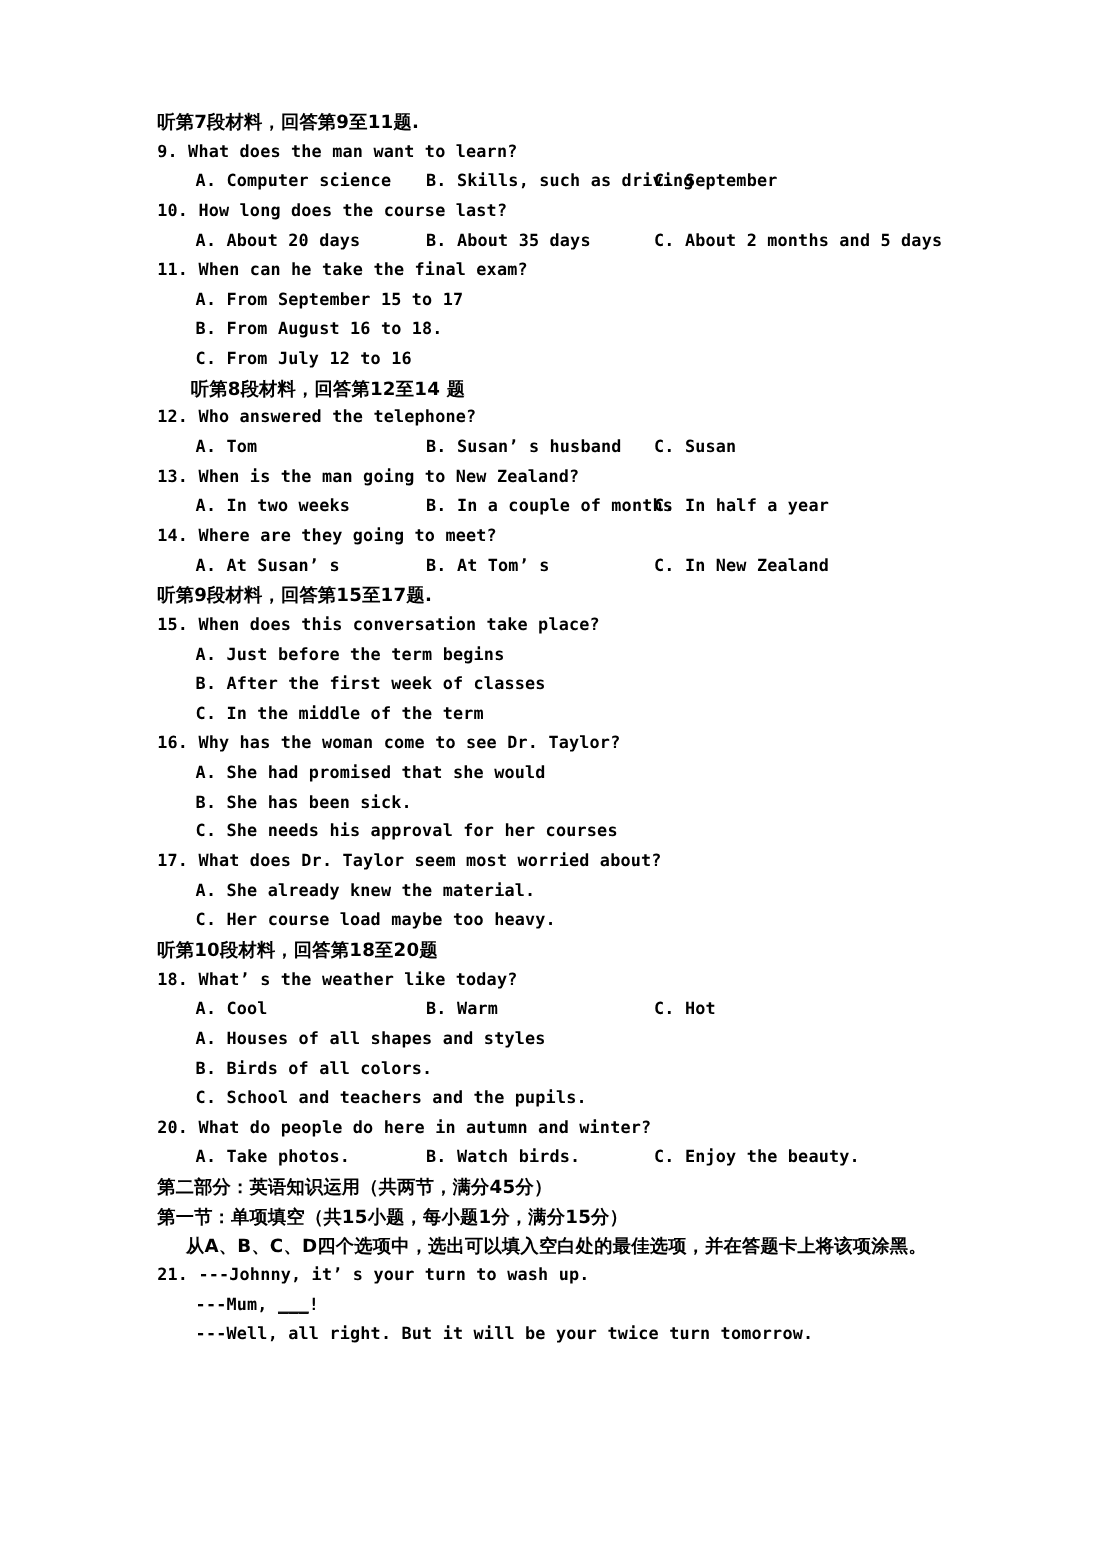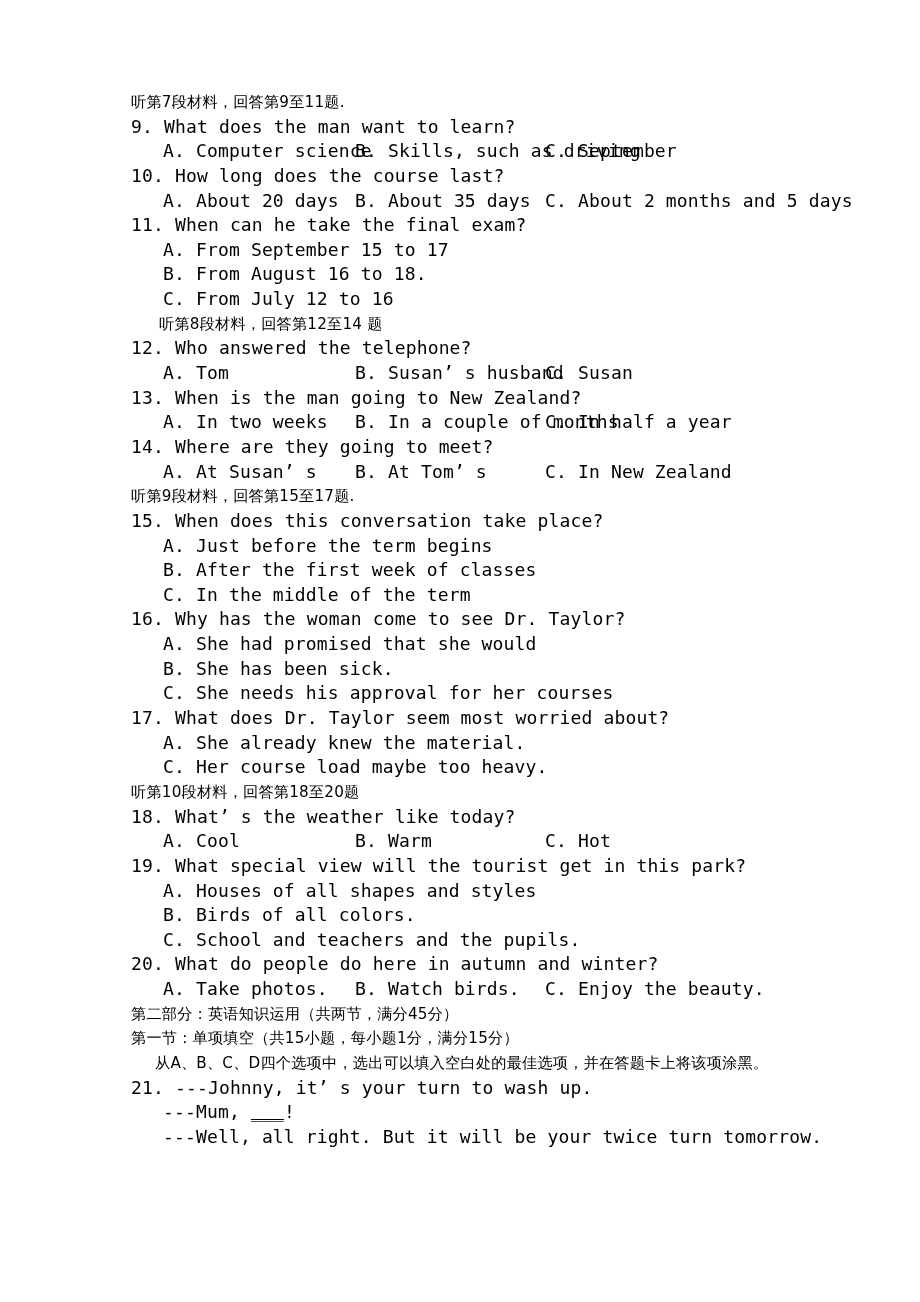--- a/index.html
+++ b/index.html
@@ -14,26 +14,27 @@
     font-family: "DejaVu Sans Mono", "Liberation Mono", monospace;
     color: #000000;
     -webkit-font-smoothing: antialiased;
   }
   #page {
     position: relative;
     width: 920px;
     height: 940px;
     box-sizing: border-box;
     padding: 90px 0 14px 0;
+    font-weight: bold;
   }
   .line {
     height: 24.65px;
     line-height: 24.65px;
     white-space: pre;
-    font-size: 18px;
+    font-size: 14px;
     letter-spacing: 0.15px;
     padding-left: 131px;
     box-sizing: border-box;
   }
   
   .cn {
     font-family: "DejaVu Sans", "Liberation Sans", sans-serif;
     font-size: 15.2px;
     letter-spacing: 0.2px;
   }
@@ -107,21 +108,20 @@
 
   <div class="line q">17. What does Dr. Taylor seem most worried about?</div>
   <div class="line sub">A. She already knew the material.</div>
   <div class="line sub">C. Her course load maybe too heavy.</div>
 
   <div class="line cn">听第10段材料，回答第18至20题</div>
 
   <div class="line q">18. What’ s the weather like today?</div>
   <div class="line opts"><span class="opt-a">A. Cool</span><span class="opt-b">B. Warm</span><span class="opt-c">C. Hot</span></div>
 
-  <div class="line q">19. What special view will the tourist get in this park?</div>
   <div class="line sub">A. Houses of all shapes and styles</div>
   <div class="line sub">B. Birds of all colors.</div>
   <div class="line sub">C. School and teachers and the pupils.</div>
 
   <div class="line q">20. What do people do here in autumn and winter?</div>
   <div class="line opts"><span class="opt-a">A. Take photos.</span><span class="opt-b">B. Watch birds.</span><span class="opt-c">C. Enjoy the beauty.</span></div>
 
   <div class="line cn">第二部分：英语知识运用（共两节，满分45分）</div>
   <div class="line cn">第一节：单项填空（共15小题，每小题1分，满分15分）</div>
   <div class="line cn" style="padding-left:155px">从A、B、C、D四个选项中，选出可以填入空白处的最佳选项，并在答题卡上将该项涂黑。</div>

